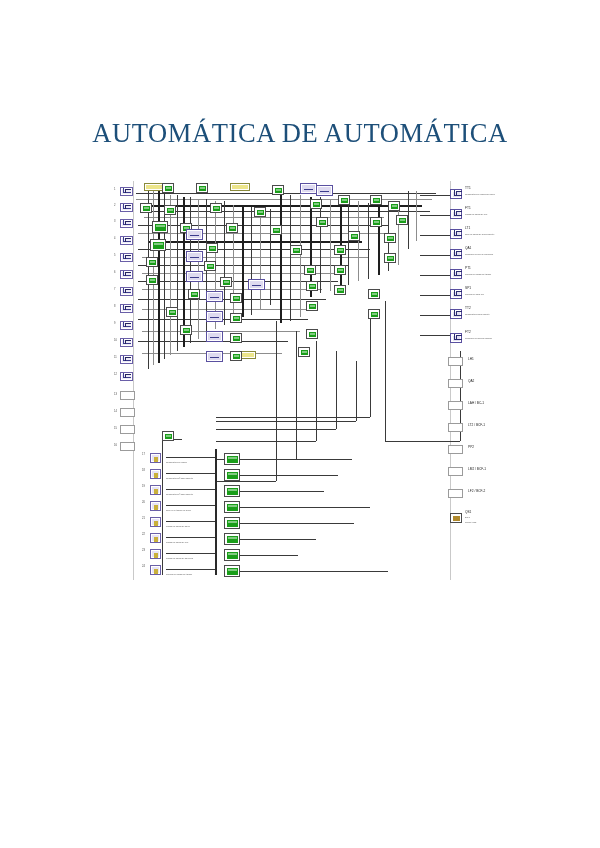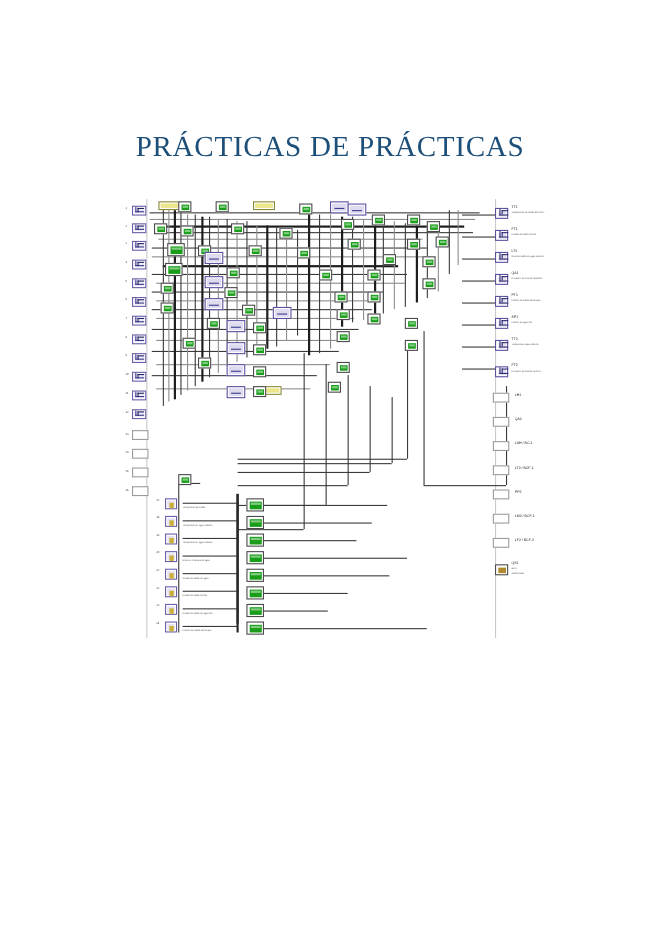--- a/index.html
+++ b/index.html
@@ -122,21 +122,21 @@
     color:#333;white-space:nowrap;
     transform-origin:0 0;
   }
   .lbl.tiny{font-size:2.1px;line-height:2.6px;color:#555;}
   .lbl.num{font-size:2.6px;color:#444;}
   .lbl.name{font-size:3.2px;color:#222;}
 </style>
 </head>
 <body>
 
-<div id="page-title">PRÁCTICAS DE PRÁCTICAS</div>
+<div id="page-title">AUTOMÁTICA DE AUTOMÁTICA</div>
 
 <div id="diagram">
 
   <div class="canvas"></div>
 
   <div class="layer">
 
     <div class="w wh" style="left:16px;top:12px;width:300px;"></div>
     <div class="w wh wl" style="left:16px;top:18px;width:296px;"></div>
     <div class="w wh wt" style="left:30px;top:24px;width:272px;"></div>

